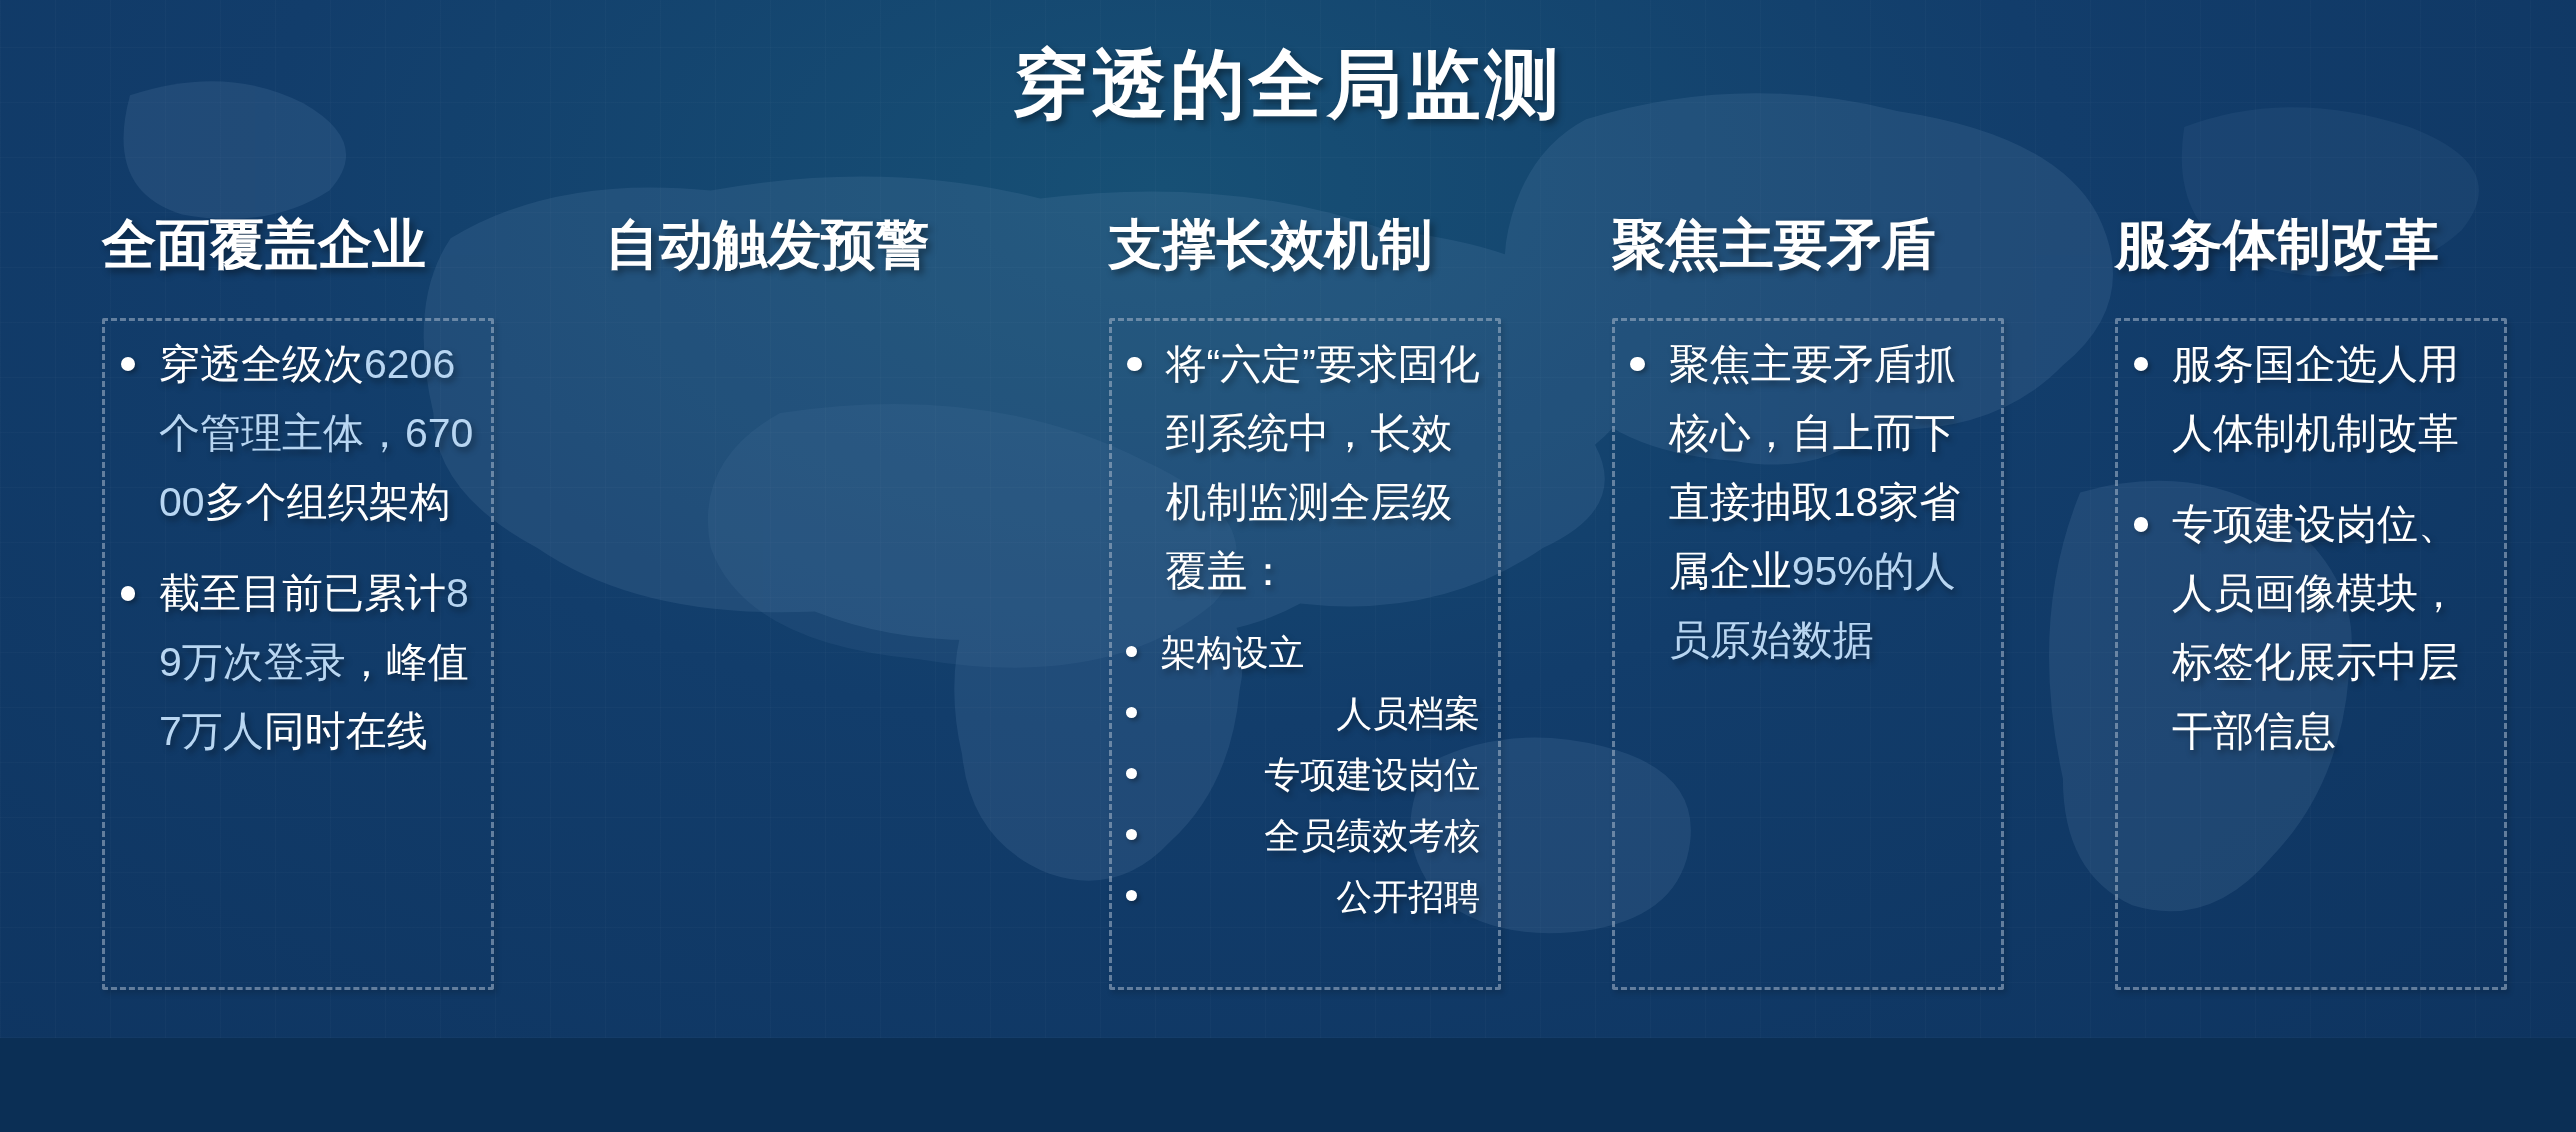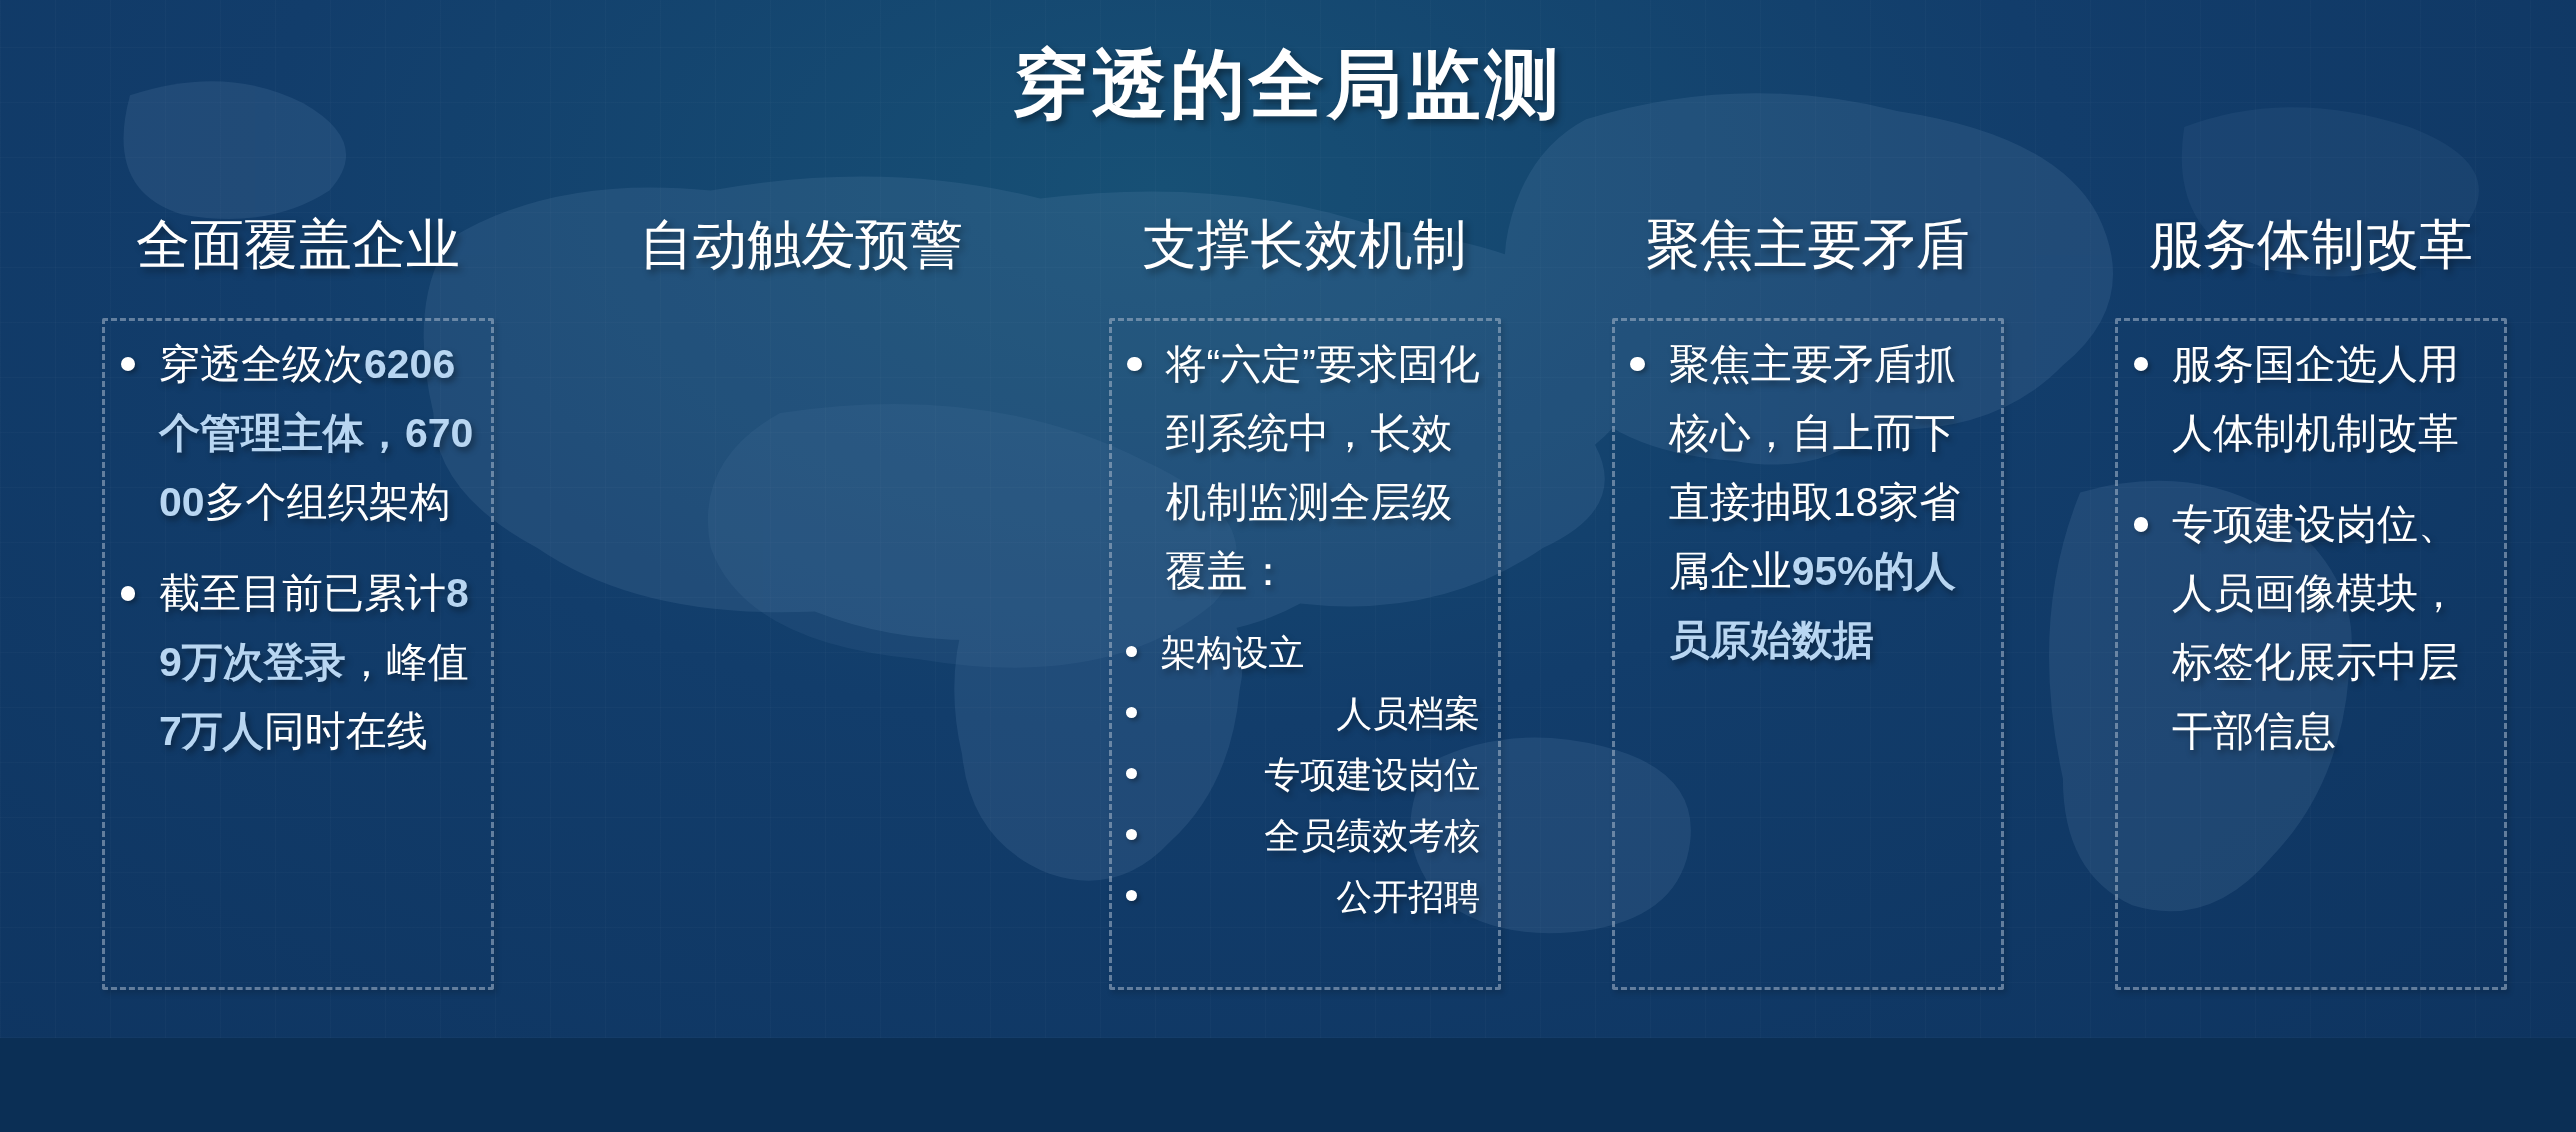--- a/index.html
+++ b/index.html
@@ -21,39 +21,39 @@
     position:absolute; top:35px; left:0; width:100%; margin:0;
     text-align:center; font-size:75px; font-weight:700; letter-spacing:3.5px;
     text-shadow:3.5px 4.3px 7.8px rgba(0,0,0,.4);
   }
   .columns{
     position:absolute; left:102px; right:69px; top:198px;
     display:flex; justify-content:space-between;
   }
   .col{width:392px; flex:0 0 392px;}
   .col-header{
-    margin:12px 0 40px 0; text-align:center;
-    font-size:54px; line-height:68px; font-weight:400;
+    margin:12px 0 40px 0; 
+    font-size:54px; line-height:68px; font-weight:700;
     text-shadow:3.5px 4.3px 7px rgba(0,0,0,.42);
   }
   .box{
     box-sizing:border-box; height:672px; overflow:hidden;
     border:3.5px dashed var(--dash); border-radius:1.7px;
     padding:8.7px 17.3px 0 0;
     box-shadow:2.6px 3.5px 5.2px rgba(0,0,0,.12);
   }
   .bullet{position:relative; padding-left:54px; font-size:41px; line-height:69px;
     text-shadow:2.6px 3.5px 6px rgba(0,0,0,.38); word-break:break-all;}
   .bullet + .bullet{margin-top:22.5px;}
   .txt{margin:0;}
   .dot{
     position:absolute; left:15.6px; top:27px; width:14.7px; height:14.7px;
     border-radius:50%; background:#fff; box-shadow:2.6px 2.6px 4.3px rgba(0,0,0,.3);
   }
-  .hl{color:var(--accent); font-weight:700;}
+  .hl{color:var(--accent); font-weight:400;}
   .seg{font-weight:400;}
   .sub{margin-top:22.5px;}
   .sub .bullet{font-size:36px; line-height:49px; padding-left:49px;}
   .sub .bullet + .bullet{margin-top:12px;text-align:right;}
   .sub .dot{width:11.3px; height:11.3px; top:18px; left:14px;}
 </style>
 </head>
 <body>
 
 <div class="slide">

